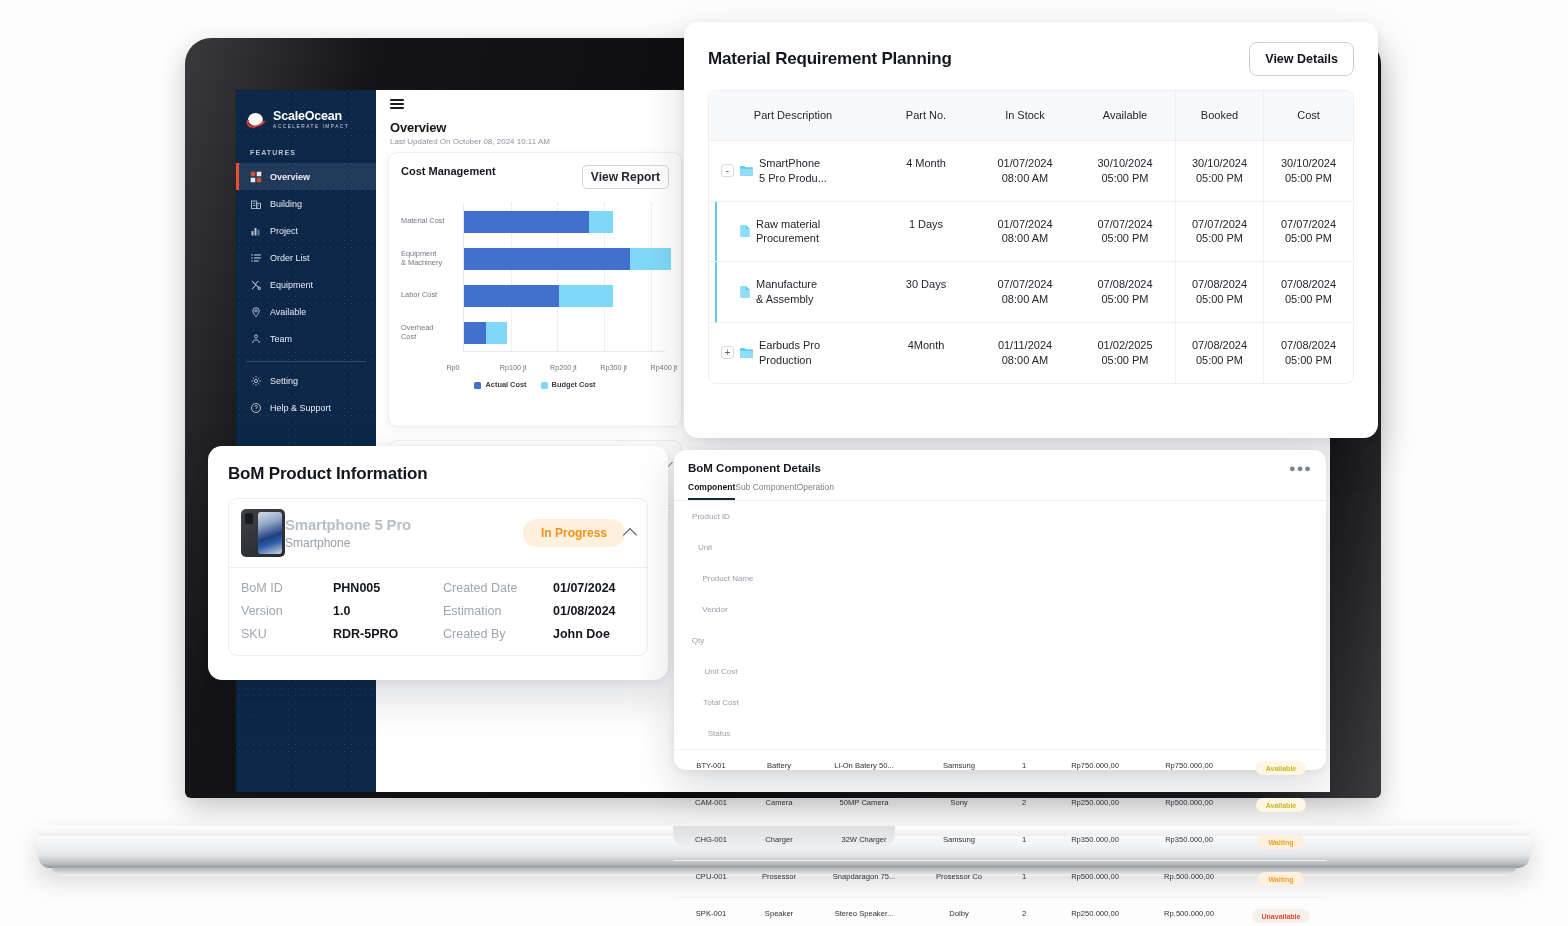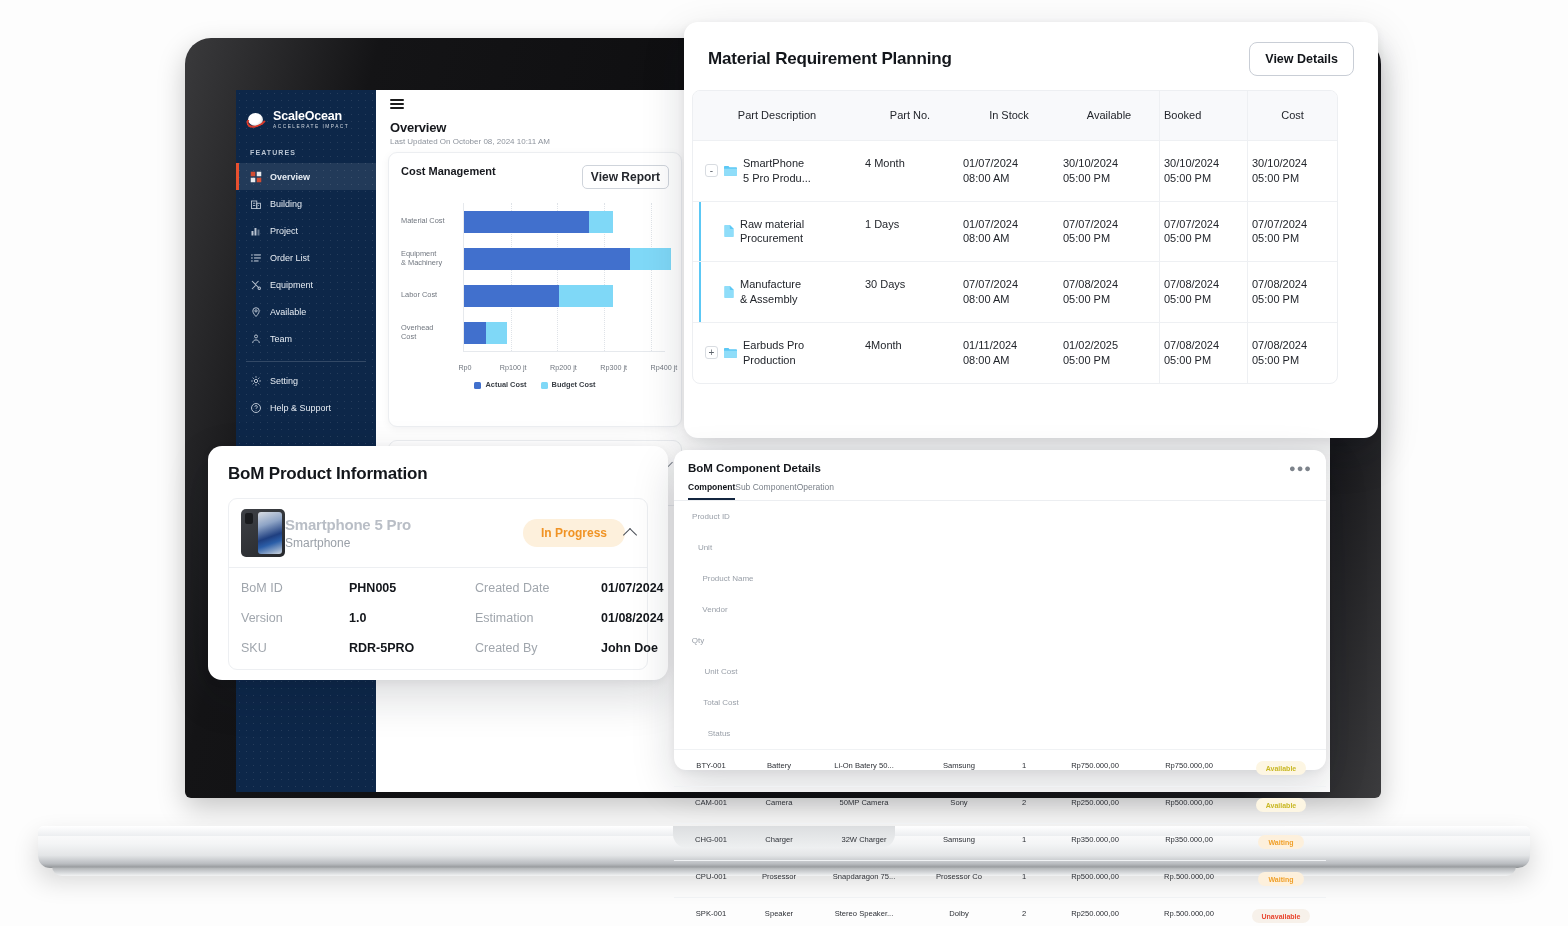--- a/index.html
+++ b/index.html
@@ -115,25 +115,25 @@
   .see-more { text-align:center; font-size:8px; color:#2f7de1; font-weight:600; margin-top:9px; cursor:pointer;}
 
   
   .float { position:absolute; background:#fff; border-radius:14px; box-shadow:0 16px 44px rgba(16,24,40,0.16), 0 2px 8px rgba(16,24,40,0.06); }
 
   
   #mrp { left:684px; top:22px; width:694px; height:416px; padding:0; }
   .mrp-head { display:flex; align-items:center; justify-content:space-between; padding:20px 24px 14px 24px; }
   .mrp-title { font-size:17px; font-weight:700; color:#13161b; letter-spacing:-0.2px;}
   .btn-outline { font-size:12.5px; font-weight:700; color:#13161b; border:1px solid #c9ced6; background:#fff; border-radius:8px; padding:9px 15px; cursor:pointer;}
-  .mrp-table { width:646px; margin:0 8px; border:1px solid #edeff2; border-radius:8px; overflow:hidden; }
+  .mrp-table { width:646px; margin:0 24px; border:1px solid #edeff2; border-radius:8px; overflow:hidden; }
   .mrp-tr { display:flex; border-bottom:1px solid #eef0f3; }
   .mrp-tr:last-child { border-bottom:none; }
   .mrp-th { background:#f8f9fb; color:#9aa0a9; font-size:11.5px; }
-  .mrp-c { padding:15px 4px; font-size:11px; color:#23262c; line-height:1.35; position:relative;}
+  .mrp-c { padding:15px 4px; font-size:11px; color:#23262c; text-align:center; line-height:1.35; position:relative;}
   .c-desc { width:168px; text-align:left; display:flex; align-items:center; gap:6px; padding-left:12px;}
   .c-part { width:98px; } .c-stock { width:100px; } .c-avail { width:100px; }
   .c-book { width:88px; border-left:1px solid #eef0f3;} .c-cost { width:90px; border-left:1px solid #eef0f3;}
   .mrp-th .mrp-c { padding:17px 4px; }
   .tgl { width:13px; height:13px; border:1px solid #d8dce1; border-radius:3px; background:#fff; color:#5d636b;
          font-size:10px; line-height:11px; text-align:center; flex:none; cursor:pointer; }
   .ico-folder { width:13px; height:11px; flex:none; }
   .ico-file { width:10px; height:12px; flex:none; }
   .sub-rail { position:absolute; left:6px; top:0; bottom:0; width:2px; background:#5cc8f5; }
 
@@ -144,21 +144,21 @@
   .bompi-top { display:flex; align-items:center; padding:10px 12px; border-bottom:1px solid #edeff2; }
   .phone-thumb { width:44px; height:48px; border-radius:5px; overflow:hidden; flex:none; position:relative;
                  background:linear-gradient(145deg,#3e4146,#26282c); }
   .phone-screen { position:absolute; right:3px; top:3px; width:24px; height:42px; border-radius:3px;
                  background:linear-gradient(160deg,#d9dde3 0%, #8ea4c6 30%, #1f3f80 58%, #2b5ea8 72%, #cfd6de 100%); }
   .phone-cam { position:absolute; left:4px; top:4px; width:8px; height:11px; border-radius:2px; background:#191b1e;}
   .bompi-name { font-size:15px; font-weight:700; color:#b9bec6; letter-spacing:-0.2px;}
   .bompi-type { font-size:12px; color:#9aa0a8; margin-top:3px;}
   .pill-prog { background:#fdf0dc; color:#f09324; font-size:12px; font-weight:700; padding:7px 18px; border-radius:20px;}
   .caret-up { width:10px; height:10px; border-left:1.8px solid #4b5058; border-top:1.8px solid #4b5058; transform:rotate(45deg); margin-top:4px;}
-  .bompi-grid { display:grid; grid-template-columns: 92px 110px 110px 110px; row-gap:9px; padding:13px 12px 14px 12px;gap:16px; }
+  .bompi-grid { display:grid; grid-template-columns: 92px 110px 110px 110px; row-gap:9px; padding:13px 12px 14px 12px; }
   .g-k { font-size:12.5px; color:#a0a6ad; }
   .g-v { font-size:12.5px; color:#13161b; font-weight:700; }
 
   
   #bomcd { left:674px; top:450px; width:652px; height:320px; padding:0; border-radius:12px; }
   .bomcd-head { display:flex; align-items:flex-start; justify-content:space-between; padding:12px 14px 0 14px; }
   .bomcd-title { font-size:11.5px; font-weight:700; color:#13161b; }
   .dots { color:#7d838b; font-size:11px; letter-spacing:1px; cursor:pointer;}
   .tabs { display:flex; padding:8px 14px 0 14px; border-bottom:1px solid #eceef1; }
   .tab { font-size:8.5px; color:#7a8089; padding-bottom:6px; cursor:pointer; }
@@ -328,21 +328,21 @@
                   </div>
                   <div class="rowg" style="top: 75%; height: 25%;">
                     <div class="ylab">Overhead<br>Cost</div>
                     <div class="barwrap" style="top: 50%; margin-top: -11px;">
                       <div class="bar-a" style="width: 21.6px;"></div>
                       <div class="bar-b" style="width: 21.0977px;"></div>
                     </div>
                   </div>
                 </div>
               <div id="xlabels">
-                  <div class="xlab" style="left: 64px;">Rp0</div>
+                  <div class="xlab" style="left: 52px;">Rp0</div>
                   <div class="xlab" style="left: 112.233px;">Rp100 jt</div>
                   <div class="xlab" style="left: 162.465px;">Rp200 jt</div>
                   <div class="xlab" style="left: 212.698px;">Rp300 jt</div>
                   <div class="xlab" style="left: 262.93px;">Rp400 jt</div>
                 </div>
             </div>
             <div class="legend" id="legend">
                 <div><span class="sw" style="background:#4170cd"></span>Actual Cost</div>
                 <div><span class="sw" style="background:#7fd8f7"></span>Budget Cost</div>
               </div>
@@ -376,21 +376,21 @@
     <div class="mrp-head">
       <div class="mrp-title">Material Requirement Planning</div>
       <div class="btn-outline">View Details</div>
     </div>
     <div class="mrp-table" id="mrp-table">
         <div class="mrp-tr mrp-th">
           <div class="mrp-c c-desc" style="justify-content: center; text-align: center;">Part Description</div>
           <div class="mrp-c c-part" style="text-align: center;">Part No.</div>
           <div class="mrp-c c-stock" style="text-align: center;">In Stock</div>
           <div class="mrp-c c-avail" style="text-align: center;">Available</div>
-          <div class="mrp-c c-book" style="">Booked</div>
+          <div class="mrp-c c-book" style="text-align: center;">Booked</div>
           <div class="mrp-c c-cost" style="text-align: center;">Cost</div>
         </div>
         <div class="mrp-tr">
           <div class="mrp-c c-desc">
             <div class="tgl">-</div>
             <span style="display: flex; flex: 0 0 auto;">
               <svg class="ico-folder" viewBox="0 0 16 13">
                 <path d="M0 2a1 1 0 0 1 1-1h4.5l1.3 1.6H15a1 1 0 0 1 1 1V12a1 1 0 0 1-1 1H1a1 1 0 0 1-1-1z" fill="#5cc8f5"></path>
                 <path d="M0 4.4h16V12a1 1 0 0 1-1 1H1a1 1 0 0 1-1-1z" fill="#8fddf9"></path>
               </svg>

